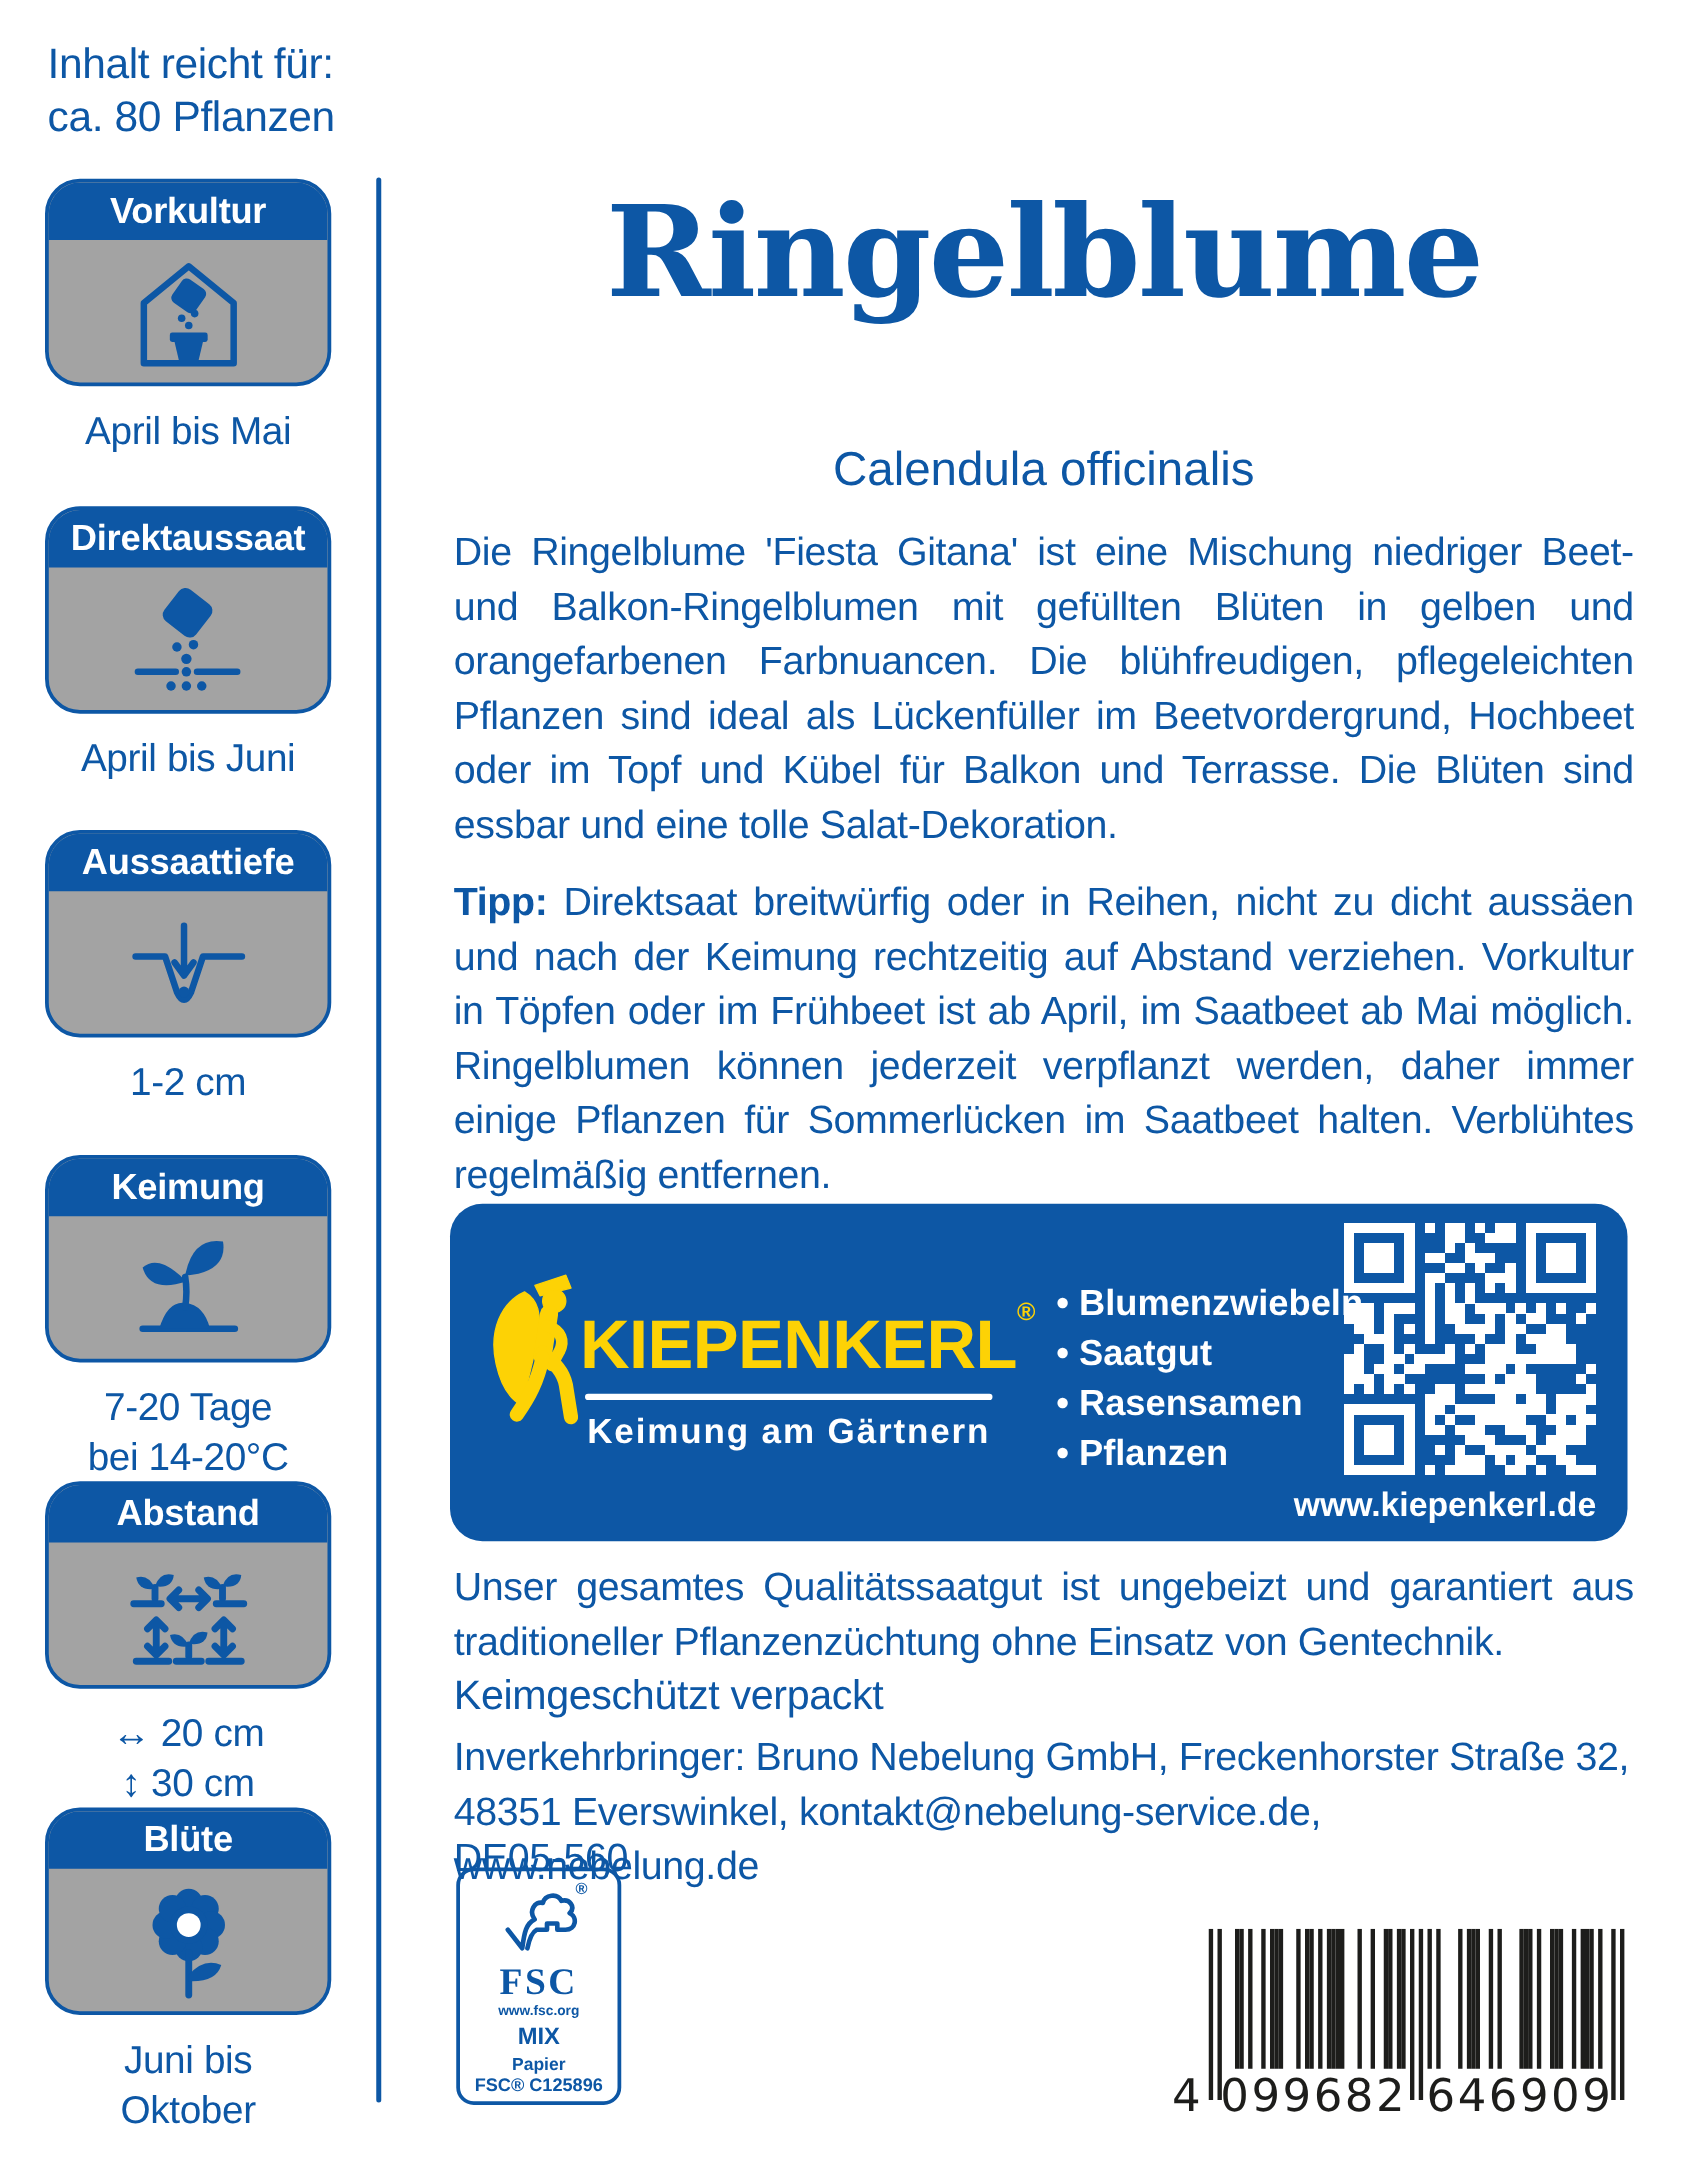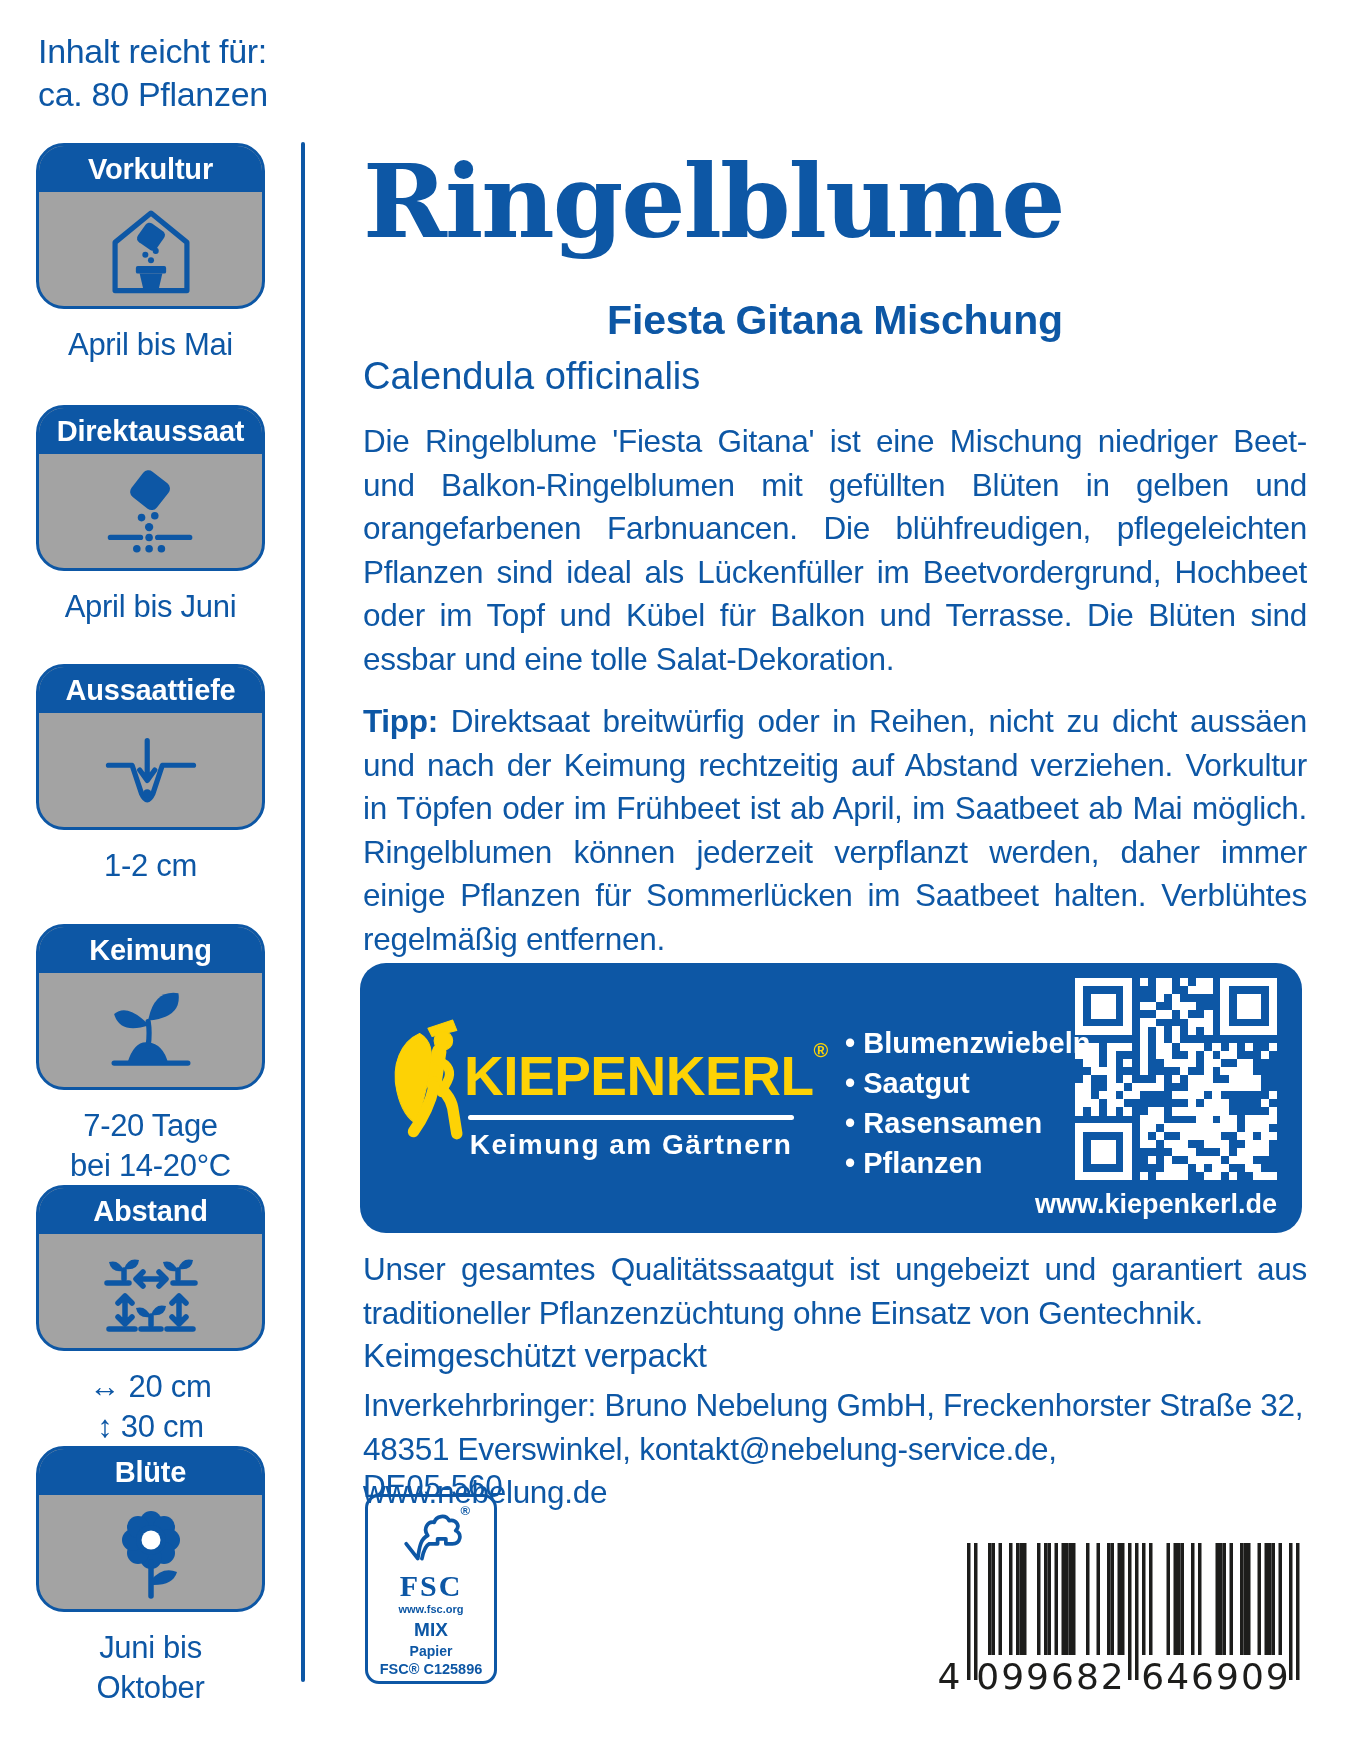--- a/index.html
+++ b/index.html
@@ -18,25 +18,25 @@
   .ibox{left:36px;width:229px;height:166px;border:3px solid var(--blue);border-radius:28px;background:#a3a3a3;overflow:hidden}
   .ibox-head{height:46px;background:var(--blue);color:#fff;font-weight:700;font-size:29px;
              display:flex;align-items:center;justify-content:center;letter-spacing:-.2px}
   .ibox-body{height:114px;display:flex;align-items:center;justify-content:center}
   .ibox-body svg{width:104px;height:104px}
   .caption{left:36px;width:229px;text-align:center;font-size:31px;line-height:40px;font-weight:500;letter-spacing:-.3px}
 
   .divider{left:301px;top:142px;width:4px;height:1540px;background:var(--blue);border-radius:2px}
 
   
-  .title{left:363px;top:146px;width:944px;text-align:left;
+  .title{left:363px;top:146px;width:944px;text-align:center;
          font-family:"DejaVu Serif","Liberation Serif",serif;font-weight:700;
          font-size:101px;line-height:1.1;letter-spacing:-2px}
   .subtitle{left:363px;top:297px;width:944px;text-align:center;font-size:41px;font-weight:700;letter-spacing:-.2px}
-  .botanical{left:363px;top:355px;width:944px;text-align:left;font-size:38px;font-weight:500}
+  .botanical{left:363px;top:355px;width:944px;text-align:center;font-size:38px;font-weight:500}
   .body{left:363px;width:944px;font-size:31.5px;line-height:43.5px;text-align:justify;
         font-weight:500;letter-spacing:-.3px}
   .desc{top:420px}
   .tip{top:700px}
   .tip b{font-weight:700}
 
   
   .brand-box{left:360px;top:963px;width:942px;height:270px;background:var(--blue);border-radius:26px}
   .kfig{left:28px;top:54px;width:86px;height:126px}
   .logo-text{left:104px;top:76px;width:350px;color:var(--yellow);font-weight:700;font-size:55px;
@@ -200,21 +200,20 @@
     </div>
   </div>
   <div class="abs caption" style="top:1628px">
     <div>Juni bis</div>
     <div>Oktober</div>
   </div>
 
   <div class="abs divider"></div>
 
   <h1 class="abs title">Ringelblume</h1>
-  <div class="abs subtitle">Fiesta Gitana Mischung</div>
   <div class="abs botanical">Calendula officinalis</div>
   <p class="abs body desc">Die Ringelblume 'Fiesta Gitana' ist eine Mischung niedriger Beet- und Balkon-Ringelblumen mit gefüllten Blüten in gelben und orangefarbenen Farbnuancen. Die blühfreudigen, pflegeleichten Pflanzen sind ideal als Lückenfüller im Beetvordergrund, Hochbeet oder im Topf und Kübel für Balkon und Terrasse. Die Blüten sind essbar und eine tolle Salat-Dekoration.</p>
   <p class="abs body tip">
     <b>Tipp:</b>
     <span>Direktsaat breitwürfig oder in Reihen, nicht zu dicht aussäen und nach der Keimung rechtzeitig auf Abstand verziehen. Vorkultur in Töpfen oder im Frühbeet ist ab April, im Saatbeet ab Mai möglich. Ringelblumen können jederzeit verpflanzt werden, daher immer einige Pflanzen für Sommerlücken im Saatbeet halten. Verblühtes regelmäßig entfernen.</span>
   </p>
 
   <div class="abs brand-box">
     <svg class="abs kfig" viewBox="0 0 82 122">
       <g fill="var(--yellow)" stroke="var(--yellow)" stroke-linecap="round" stroke-linejoin="round">

